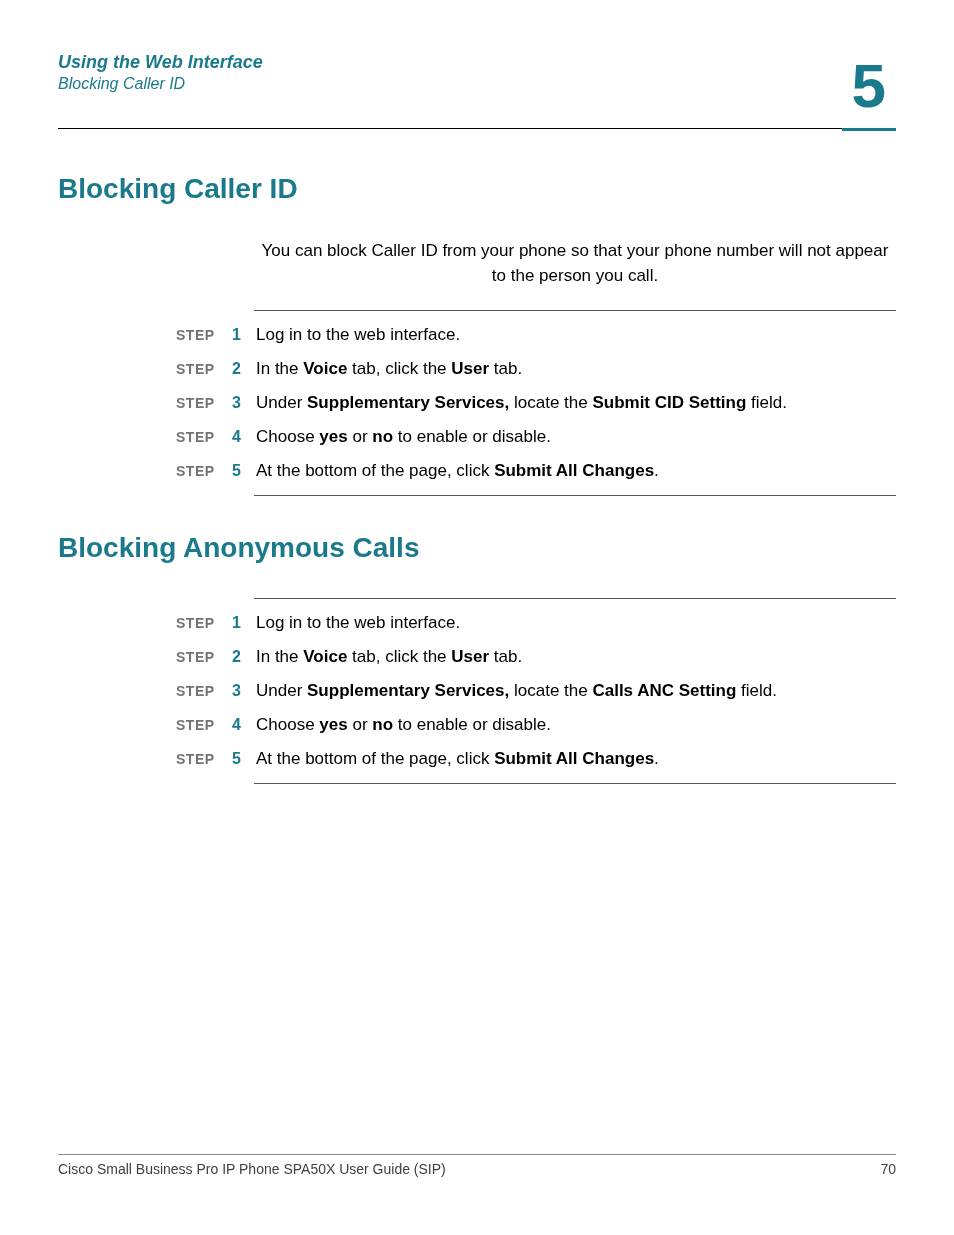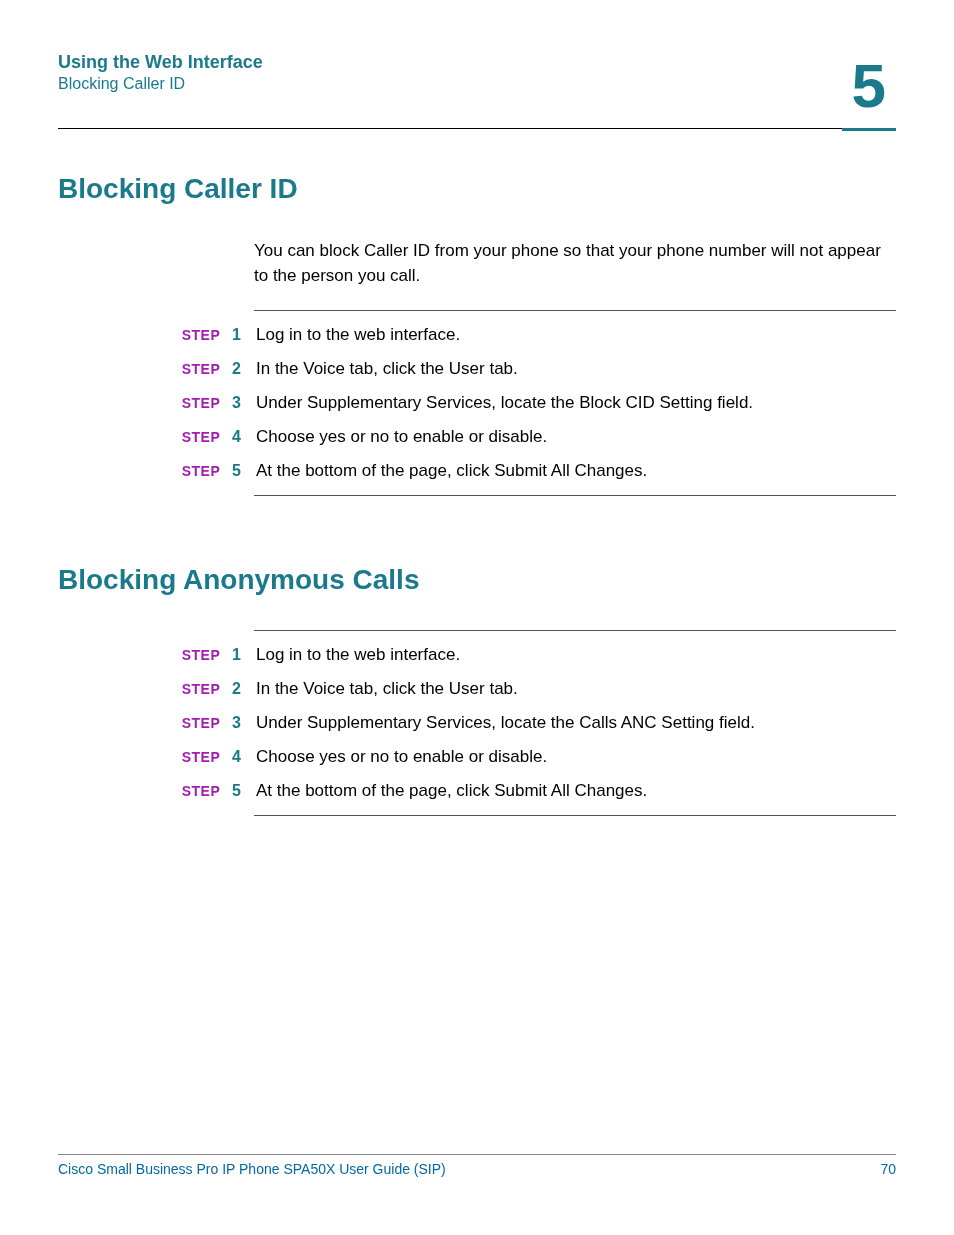--- a/index.html
+++ b/index.html
@@ -18,20 +18,21 @@
     box-sizing: border-box;
   }
   .header-row {
     position: relative;
     height: 76px;
   }
   .header-left {
     position: absolute;
     top: 0;
     left: 0;
+    font-style: italic;
   }
   .chapter-title {
     color: #1a7a8c;
     font-weight: bold;
     font-size: 18px;
     margin-bottom: 2px;
   }
   .breadcrumb {
     color: #1a7a8c;
     font-size: 16px;
@@ -62,20 +63,21 @@
   .section-heading {
     color: #1a7a8c;
     font-size: 28px;
     font-weight: bold;
     margin-top: 44px;
     margin-bottom: 34px;
   }
   .body-indent {
     margin-left: 196px;
     margin-right: 0;
+    text-align: center;
   }
   .para {
     font-size: 17px;
     line-height: 1.45;
     margin-bottom: 18px;
   }
   .steps-block {
     margin-left: 118px;
     margin-top: 22px;
   }
@@ -89,59 +91,59 @@
     border-top: 1px solid #555;
     margin: 14px 0 0 78px;
   }
   .step-row {
     display: flex;
     align-items: baseline;
     margin-bottom: 14px;
     font-size: 17px;
   }
   .step-label {
-    color: #a21caf;
+    color: #737373;
     font-weight: bold;
     font-size: 14px;
     letter-spacing: 0.5px;
     width: 50px;
-    text-align: center;
+    text-align: left;
     flex-shrink: 0;
   }
   .step-num {
     color: #1a7a8c;
     font-weight: bold;
     font-size: 16px;
     width: 24px;
     text-align: left;
     padding-left: 6px;
     flex-shrink: 0;
   }
   .step-text {
     flex: 1;
   }
   .step-text b {
-    font-weight: normal;
+    font-weight: bold;
   }
   .footer {
     position: absolute;
     bottom: 58px;
     left: 58px;
     right: 58px;
   }
   .footer-divider {
     border: none;
     border-top: 1px solid #888;
     margin: 0 0 6px 0;
   }
   .footer-row {
     display: flex;
     justify-content: space-between;
     font-size: 14px;
-    color: #0369a1;
+    color: #404040;
   }
 </style>
 </head>
 <body>
 
 <div class="page">
 
   <div class="header-row">
     <div class="header-left">
       <div class="chapter-title">Using the Web Interface</div>
@@ -170,39 +172,39 @@
 
     <div class="step-row">
       <span class="step-label">STEP</span>
       <span class="step-num">2</span>
       <span class="step-text"><span>In the </span><b>Voice</b><span> tab, click the </span><b>User</b><span> tab.</span></span>
     </div>
 
     <div class="step-row">
       <span class="step-label">STEP</span>
       <span class="step-num">3</span>
-      <span class="step-text"><span>Under </span><b>Supplementary Services,</b><span> locate the </span><b>Block CID Setting</b><span> field.</span></span>
+      <span class="step-text"><span>Under </span><b>Supplementary Services,</b><span> locate the </span><b>Submit CID Setting</b><span> field.</span></span>
     </div>
 
     <div class="step-row">
       <span class="step-label">STEP</span>
       <span class="step-num">4</span>
       <span class="step-text"><span>Choose </span><b>yes</b><span> or </span><b>no</b><span> to enable or disable.</span></span>
     </div>
 
     <div class="step-row">
       <span class="step-label">STEP</span>
       <span class="step-num">5</span>
       <span class="step-text"><span>At the bottom of the page, click </span><b>Submit All Changes</b><span>.</span></span>
     </div>
 
     <hr class="steps-divider-bottom">
   </div>
 
-  <div class="section-heading" style="margin-top:68px;">Blocking Anonymous Calls</div>
+  <div class="section-heading" style="margin-top:36px;">Blocking Anonymous Calls</div>
 
   <div class="body-indent">
   </div>
 
   <div class="steps-block">
     <hr class="steps-divider">
 
     <div class="step-row">
       <span class="step-label">STEP</span>
       <span class="step-num">1</span>

